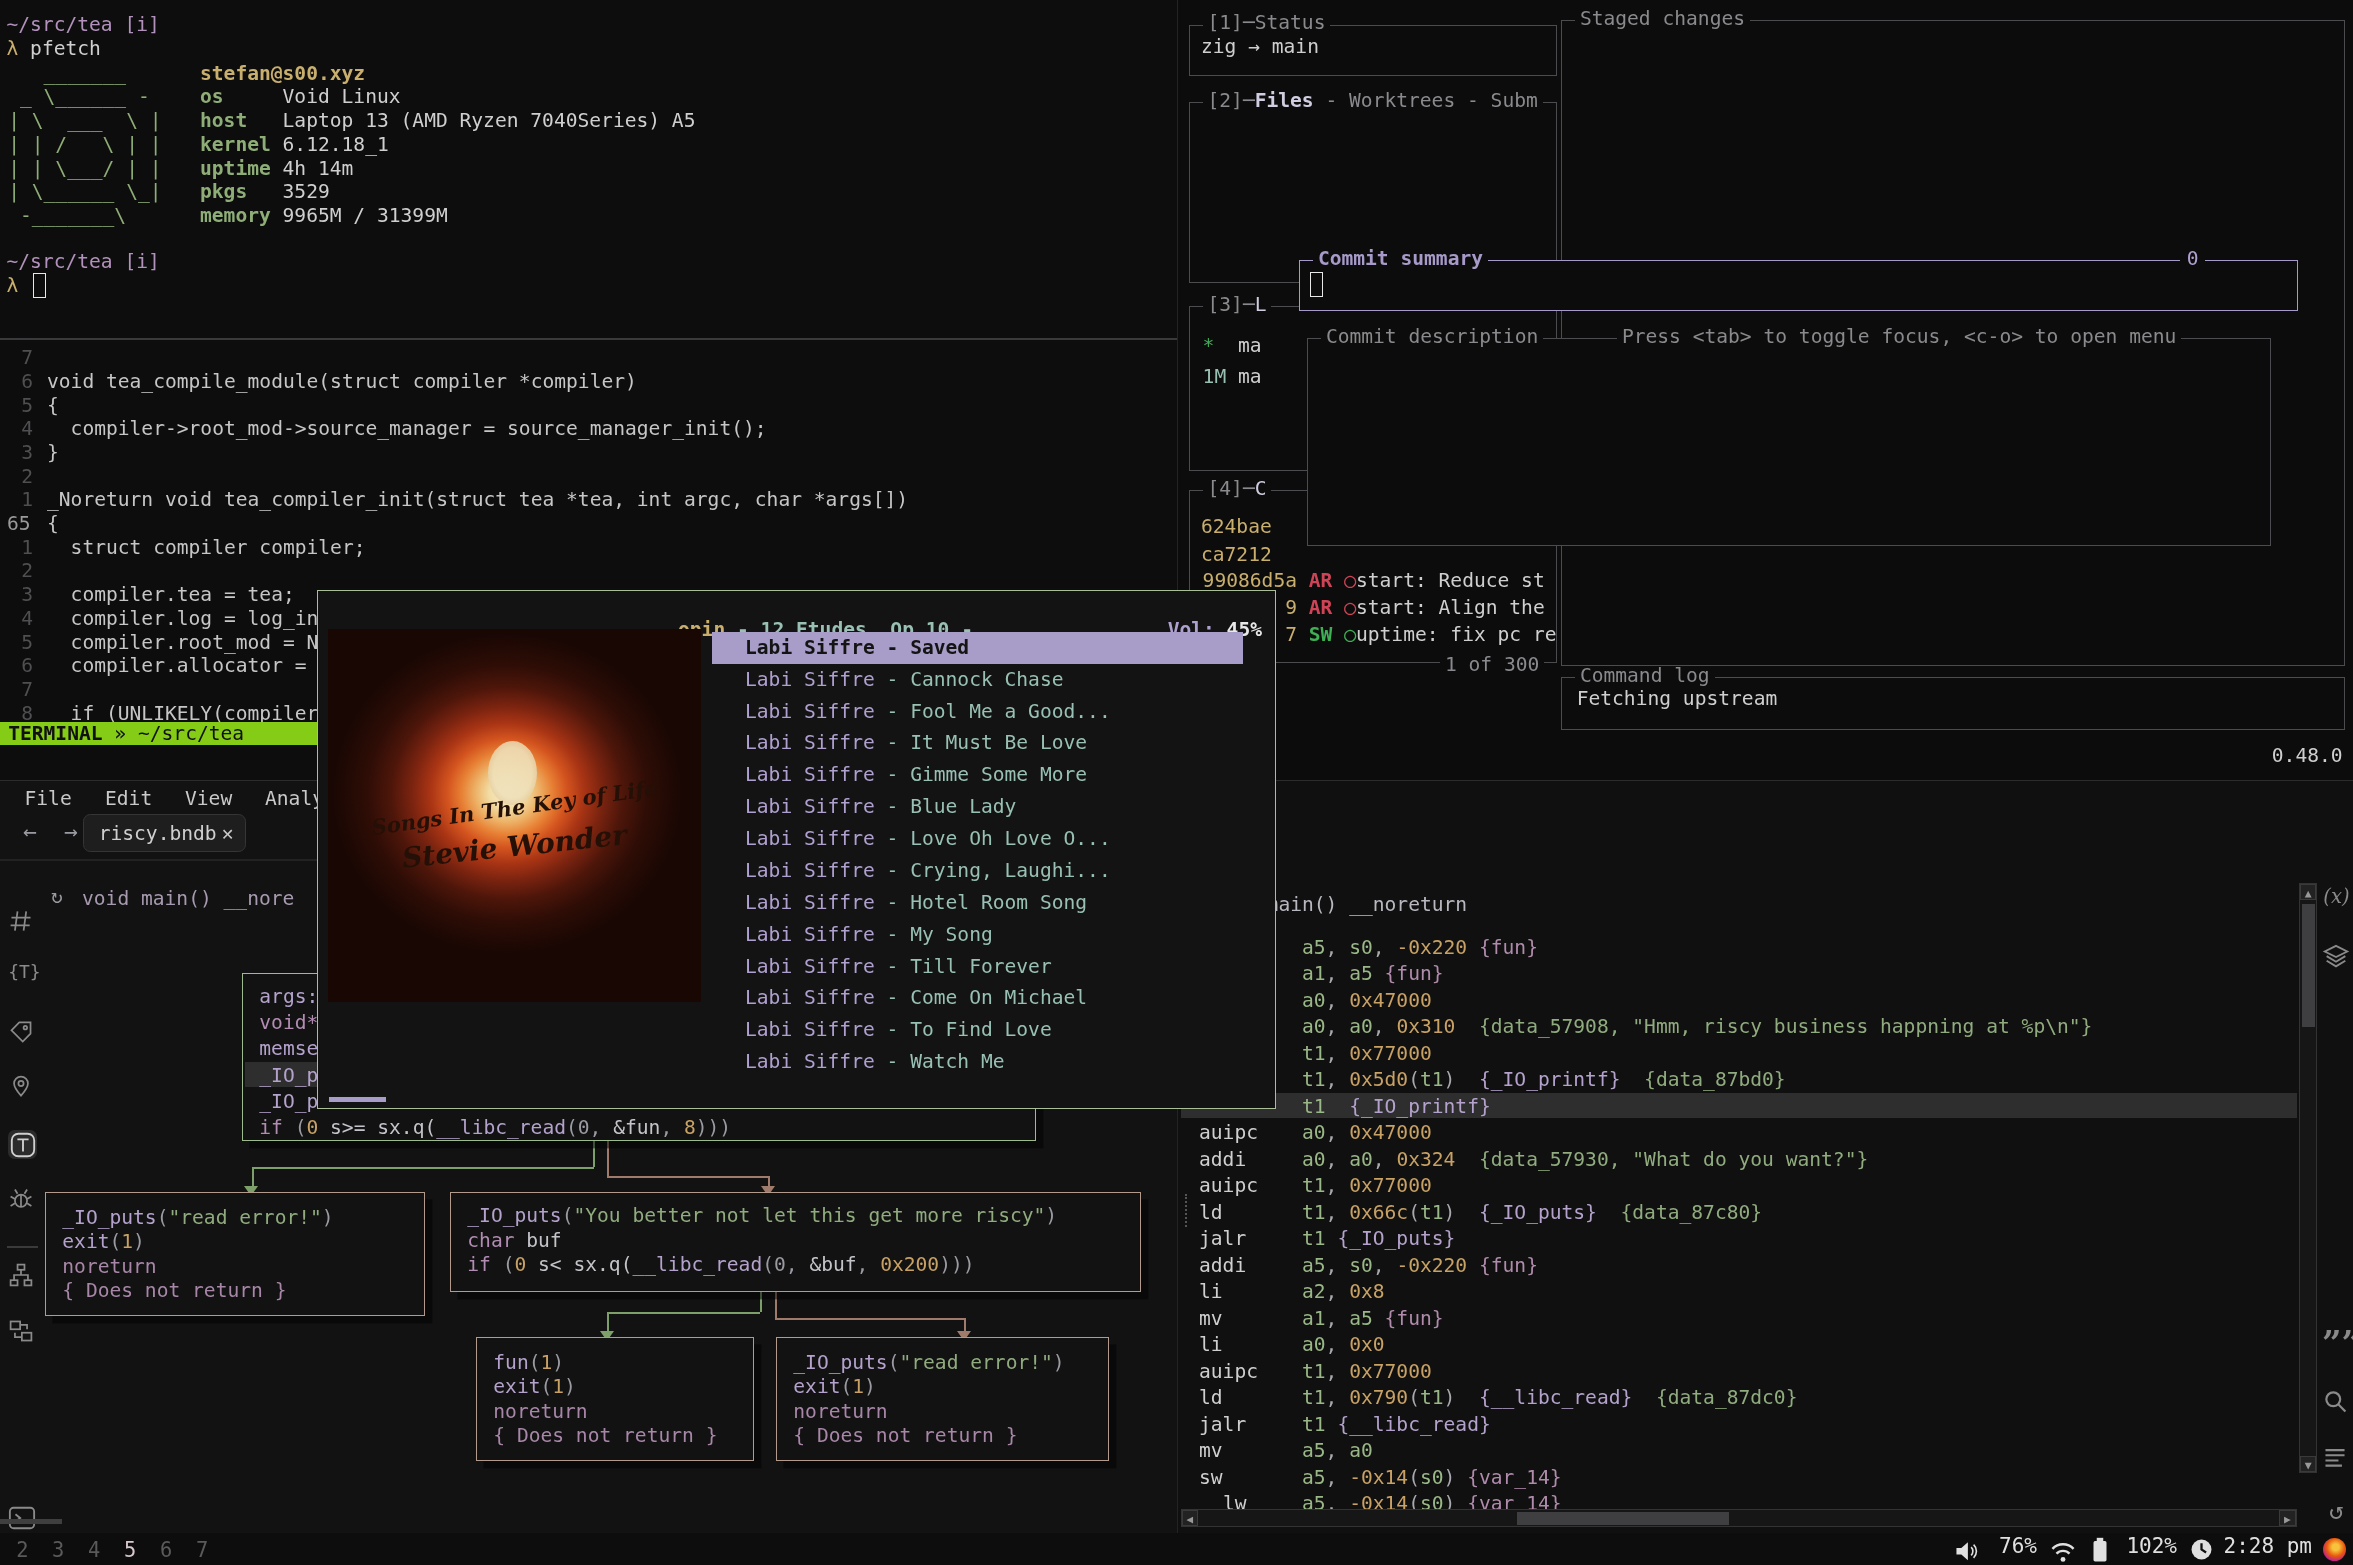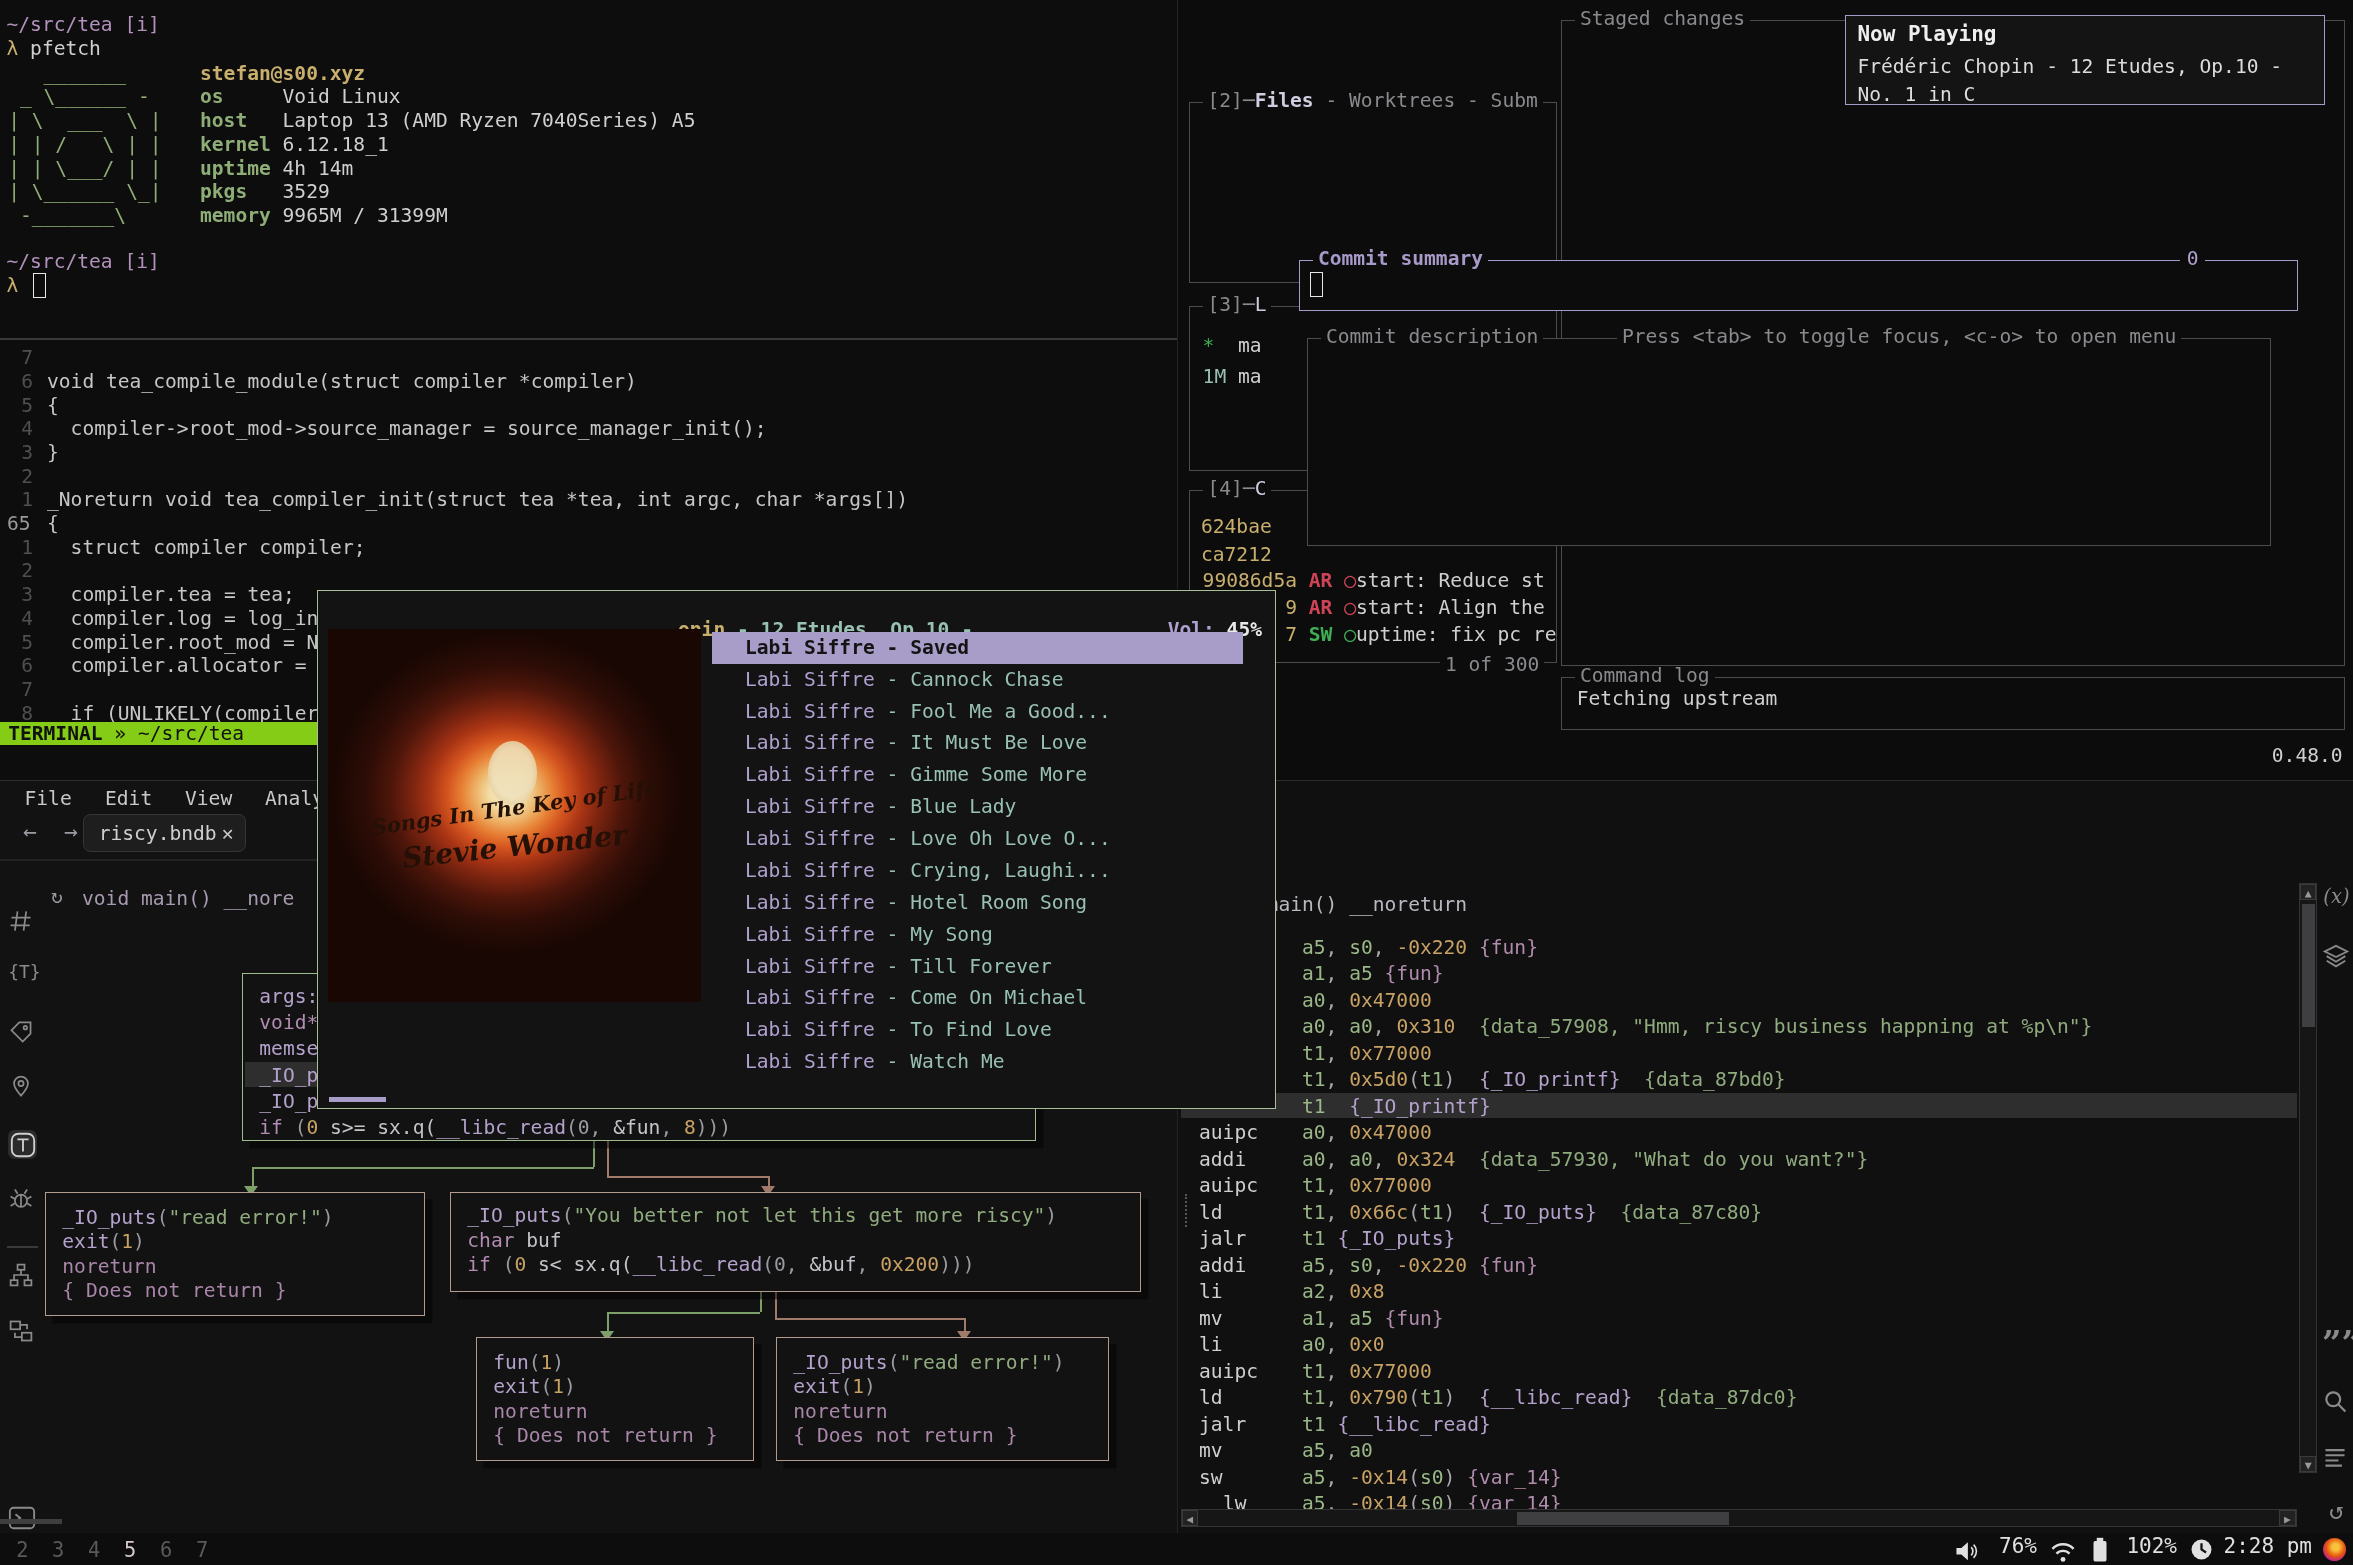--- a/index.html
+++ b/index.html
@@ -268,20 +268,24 @@
           <div class="gline" style="top: 64px;"><span class="t-ret">noreturn</span></div>
           <div class="gline" style="top: 88px;"><span class="t-ret">{ Does not return }</span></div>
         </div>
       </div>
 
     <div class="abs" style="left:0;top:738px;width:62px;height:4.9px;background:#3f3f3f;"></div>
   </div>
 
   <div class="abs" style="left:1177px;top:0;width:1177px;height:780px;background:#0c0c0c;border-left:1.6px solid #232325;">
 
+    <div class="panel" style="left:10.6px;top:24.5px;width:368px;height:51px;">
+      <div class="panel-title"><span>[1]</span>─<span>Status</span></div>
+      <div class="row c-white" style="left:11.4px;top:11.4px;">zig → main</div>
+    </div>
 
     <div class="panel" style="left:383px;top:20.4px;width:784px;height:646px;">
       <div class="panel-title">Staged changes</div>
     </div>
 
     <div class="panel" style="left:10.6px;top:102px;width:368px;height:181px;">
       <div class="panel-title"><span>[2]</span>─<span style="color:#d0cde0;font-weight:bold;">Files</span><span> - Worktrees - Subm</span></div>
     </div>
 
     <div class="panel" style="left:10.6px;top:306px;width:368px;height:165px;">
@@ -442,24 +446,20 @@
         <div class="track" style="top: 296px;"><span style="padding-left: 33px;"><span class="c-lav">Labi Siffre</span><span class="c-teal"> - Hotel Room Song</span></span></div>
         <div class="track" style="top: 328px;"><span style="padding-left: 33px;"><span class="c-lav">Labi Siffre</span><span class="c-teal"> - My Song</span></span></div>
         <div class="track" style="top: 360px;"><span style="padding-left: 33px;"><span class="c-lav">Labi Siffre</span><span class="c-teal"> - Till Forever</span></span></div>
         <div class="track" style="top: 391px;"><span style="padding-left: 33px;"><span class="c-lav">Labi Siffre</span><span class="c-teal"> - Come On Michael</span></span></div>
         <div class="track" style="top: 423px;"><span style="padding-left: 33px;"><span class="c-lav">Labi Siffre</span><span class="c-teal"> - To Find Love</span></span></div>
         <div class="track" style="top: 455px;"><span style="padding-left: 33px;"><span class="c-lav">Labi Siffre</span><span class="c-teal"> - Watch Me</span></span></div>
       </div>
     <div id="progress"></div>
   </div>
 
-  <div id="notif">
-    <div class="bold" style="font-size:21px;color:#efefef;margin-bottom:8.2px;">Now Playing</div>
-    <div style="font-size:19.6px;color:#dcdcdc;line-height:28px;">Frédéric Chopin - 12 Etudes, Op.10 - No. 1 in C</div>
-  </div>
 
   <div id="statusbar">
     <div id="workspaces">
         <div class="ws" style="left: 16.3px;">2</div>
         <div class="ws" style="left: 52px;">3</div>
         <div class="ws" style="left: 88px;">4</div>
         <div class="ws active" style="left: 124px;">5</div>
         <div class="ws" style="left: 160px;">6</div>
         <div class="ws" style="left: 196px;">7</div>
       </div>

